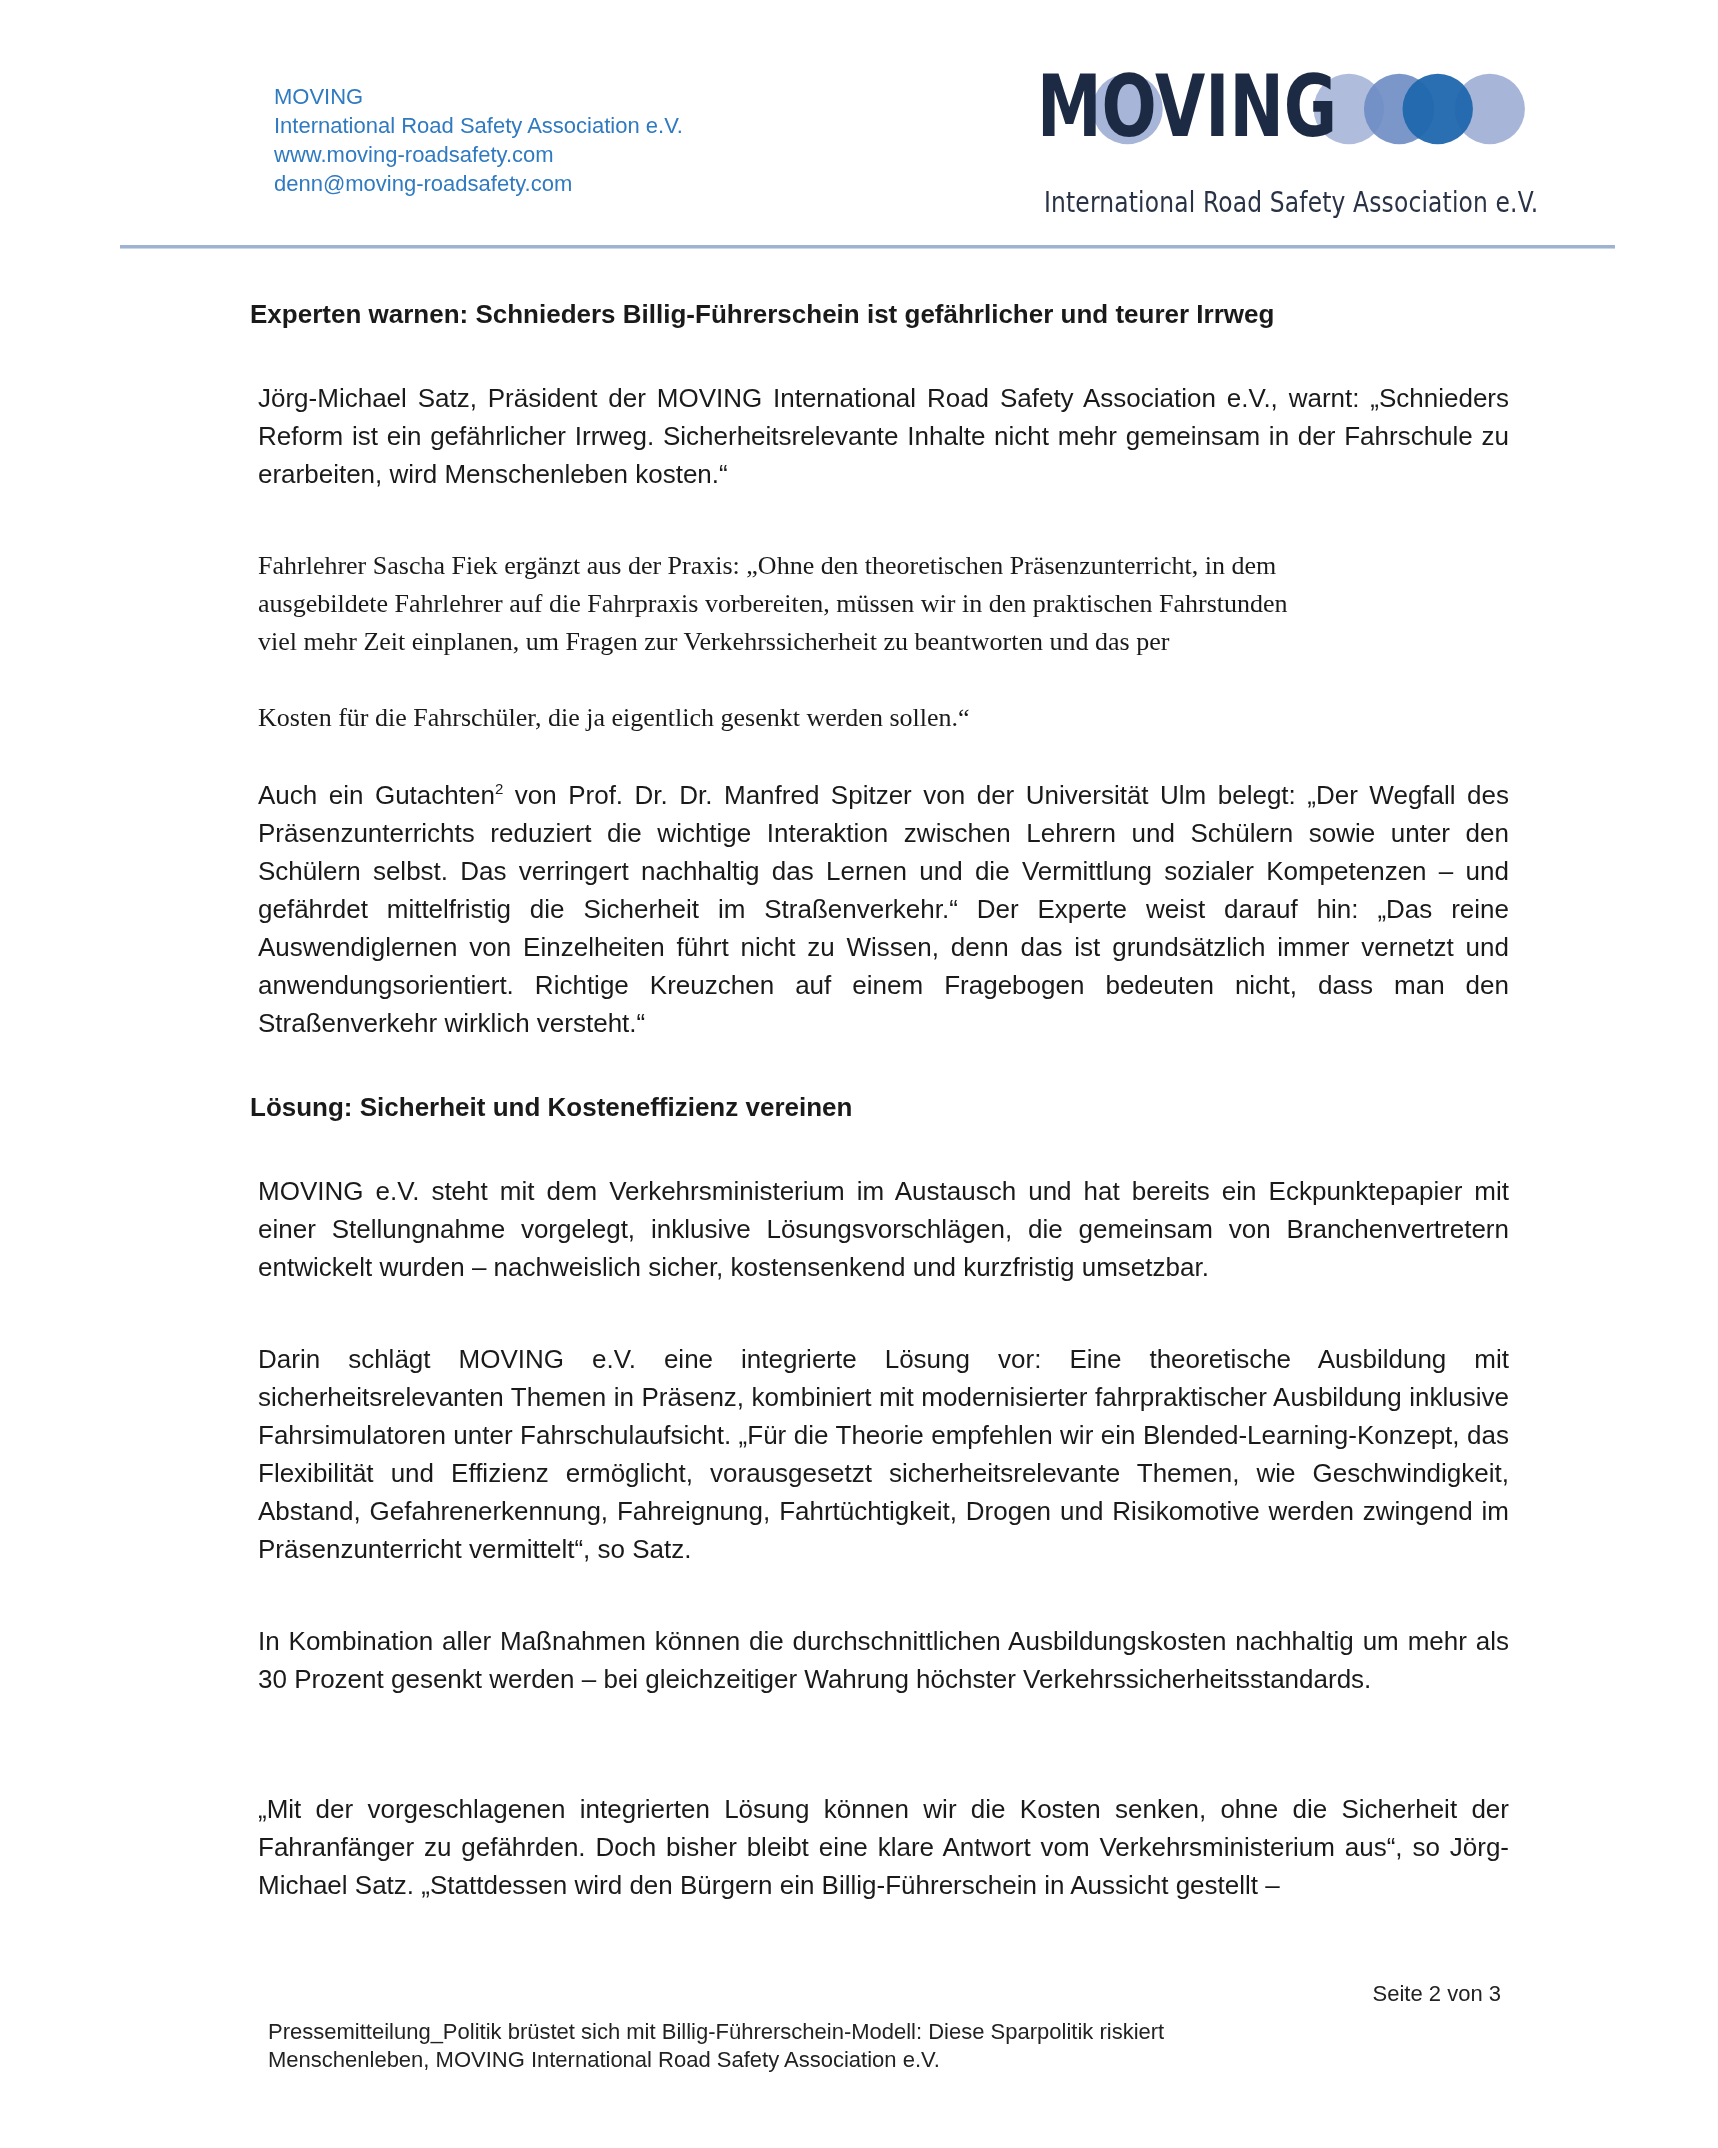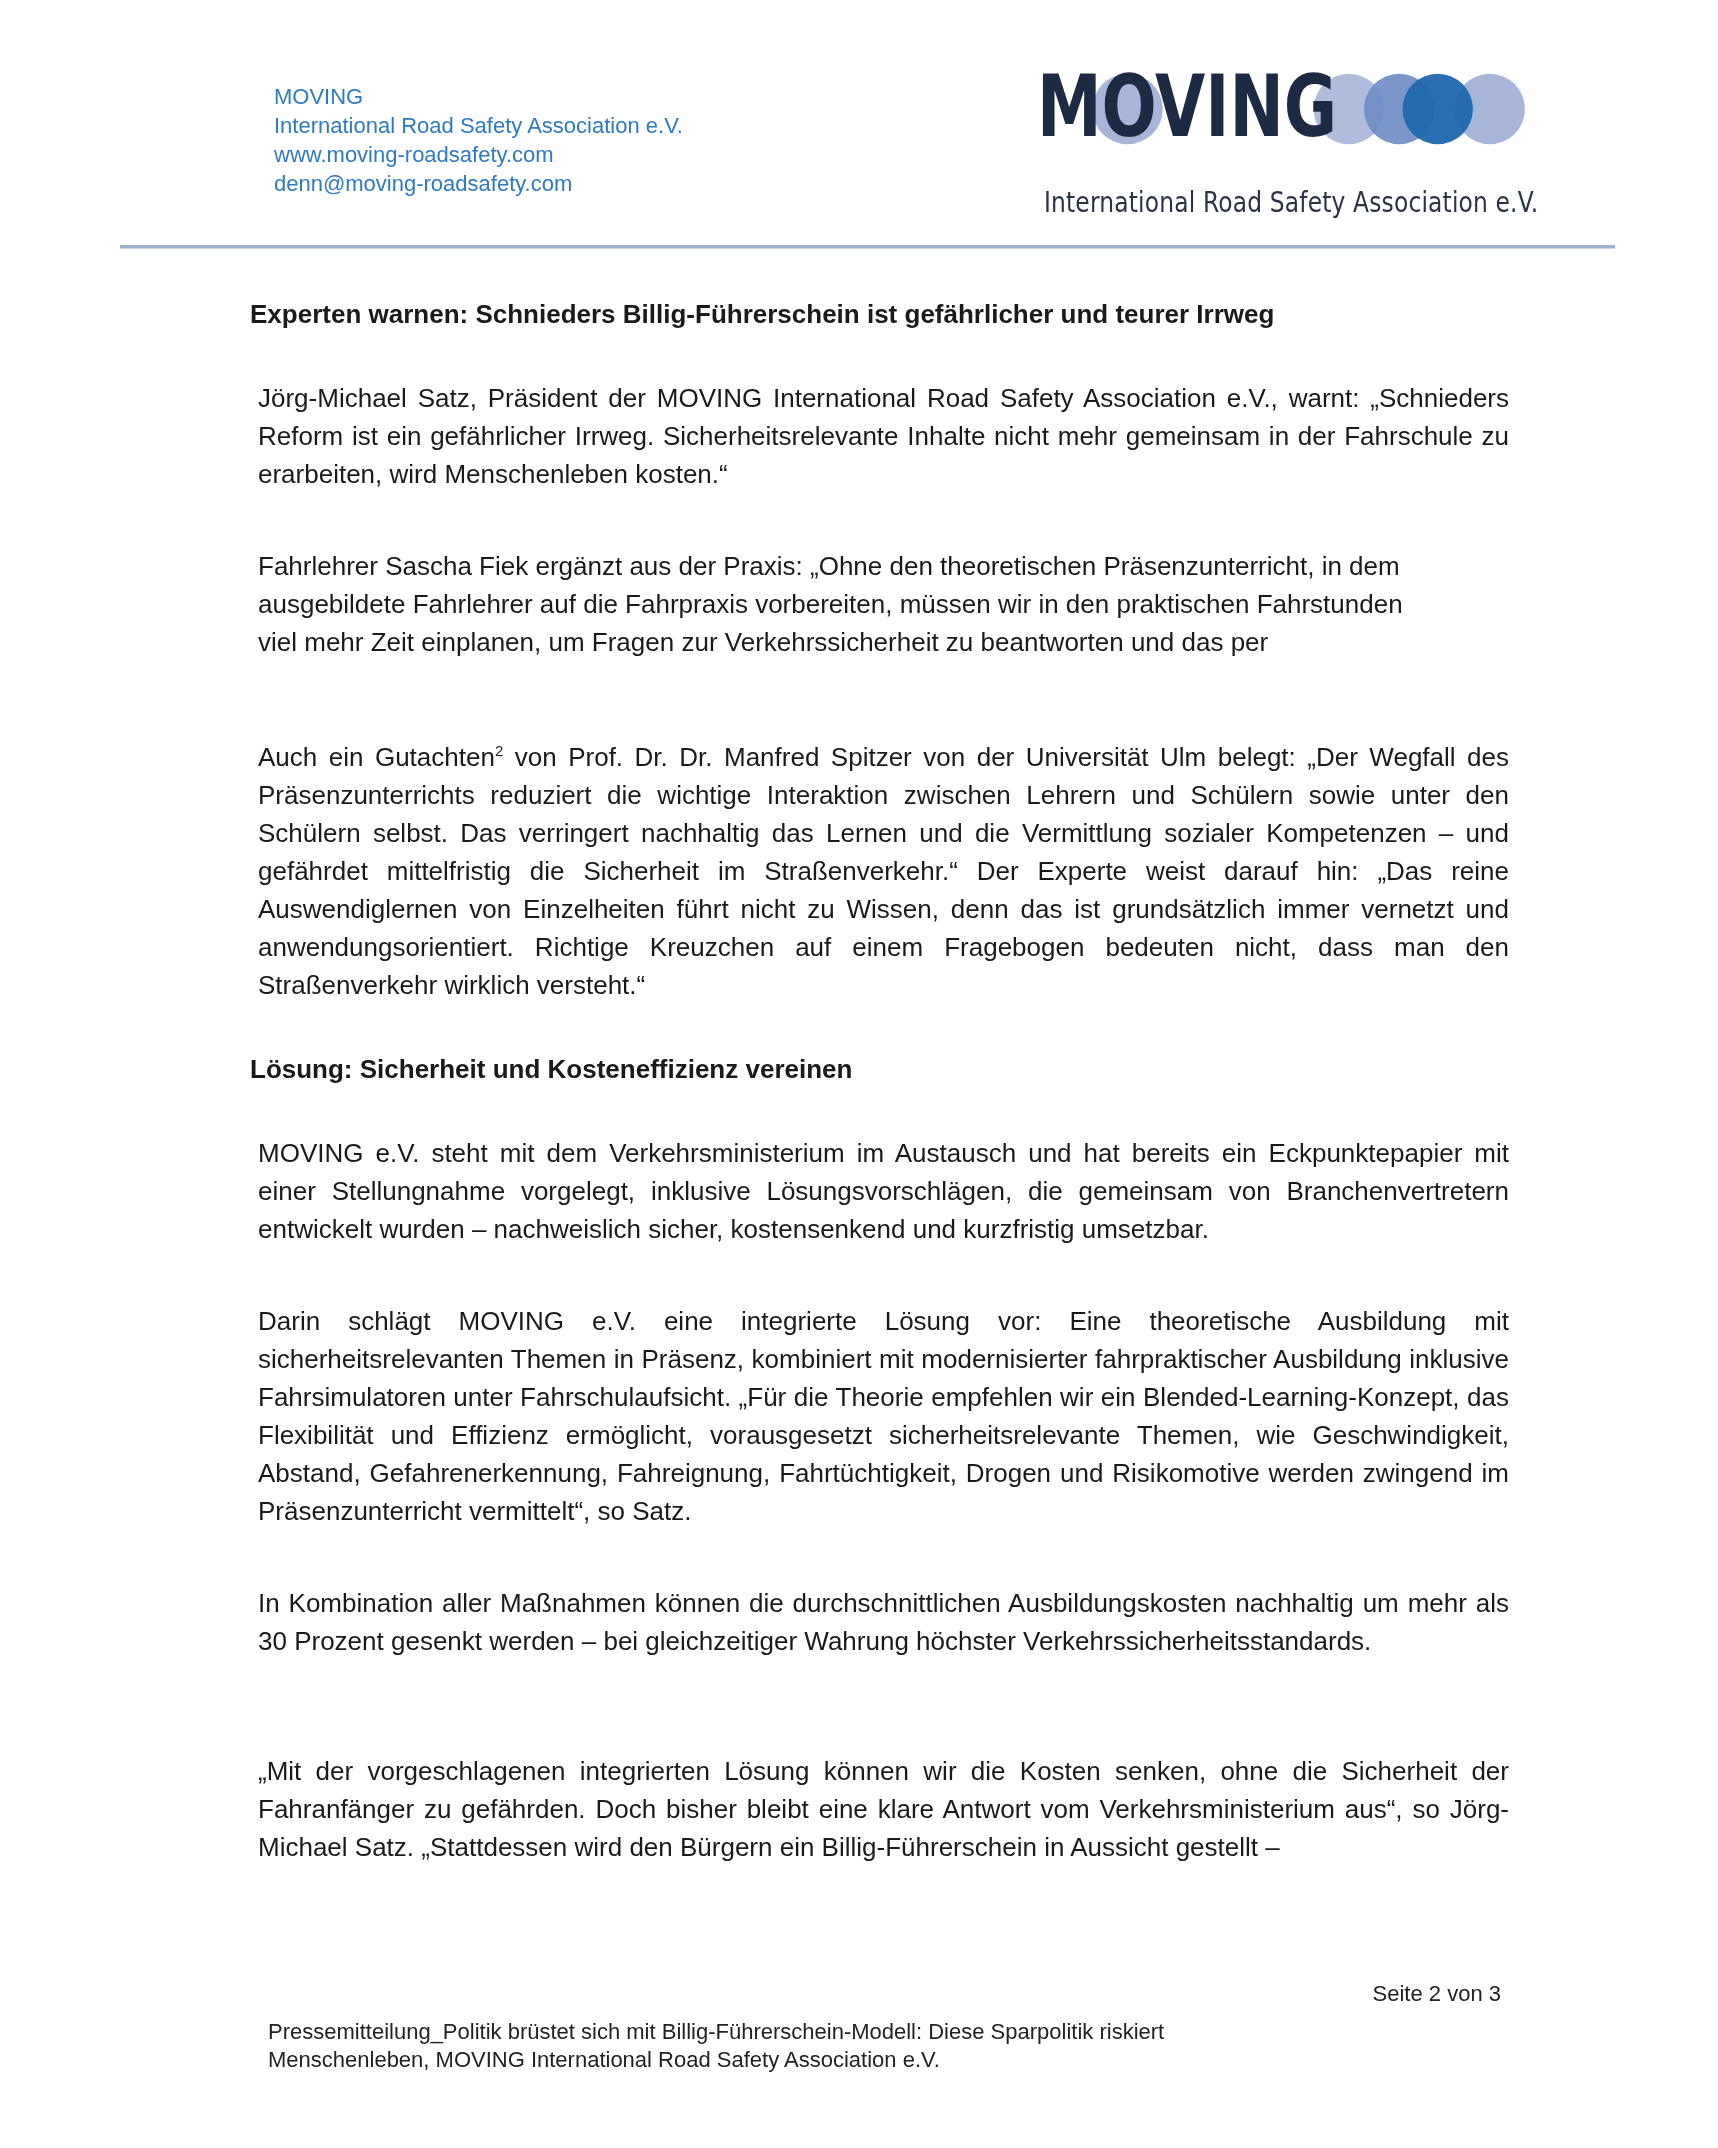--- a/index.html
+++ b/index.html
@@ -16,21 +16,21 @@
       color: #2a3346; letter-spacing: 0.2px; font-family: "DejaVu Sans", sans-serif;
       transform: scaleX(0.82); transform-origin: left top; white-space: nowrap; }
 
     .header-rule { position: absolute; left: 120px; top: 245px; width: 1495px; height: 2.5px;
       background: #9db3cf; border-bottom: 0.8px solid #c9d6e6; }
 
     .body { position: absolute; left: 250px; top: 295px; width: 1267px; font-size: 26px;
       line-height: 38px; }
     .body p { margin: 8px; text-align: justify; }
     .body h2 { margin: 0; font-size: 26px; font-weight: bold; line-height: 38px; }
-    .ragged { text-align: left; }
+    .ragged { text-align: left; font-family: Liberation Serif, serif; }
     sup { font-size: 15px; line-height: 0; vertical-align: 10px; }
 
     .gap-lg { height: 38px; }
     .gap-sm { height: 22.7px; }
 
     .footer { position: absolute; left: 268px; top: 1980px; width: 1233px; font-size: 22px;
       line-height: 28px; color: #222; }
     .footer-left { position: absolute; left: 0; top: 0; width: 1007px; margin-top: 38px; }
     .footer-right { position: absolute; right: 0; top: 0; white-space: nowrap; }
   </style>
@@ -64,20 +64,21 @@
   <div class="gap-lg"></div>
 
   <p>Jörg-Michael Satz, Präsident der MOVING International Road Safety Association e.V., warnt: „Schnieders Reform ist ein gefährlicher Irrweg. Sicherheitsrelevante Inhalte nicht mehr gemeinsam in der Fahrschule zu erarbeiten, wird Menschenleben kosten.“</p>
   <div class="gap-lg"></div>
 
   <p class="ragged">
     <span>Fahrlehrer Sascha Fiek ergänzt aus der Praxis: „Ohne den theoretischen Präsenzunterricht, in dem</span><br>
     <span>ausgebildete Fahrlehrer auf die Fahrpraxis vorbereiten, müssen wir in den praktischen Fahrstunden</span><br>
     <span>viel mehr Zeit einplanen, um Fragen zur Verkehrssicherheit zu beantworten und das per</span><br>
     <br>
+    <span>Kosten für die Fahrschüler, die ja eigentlich gesenkt werden sollen.“</span>
   </p>
   <div class="gap-sm"></div>
 
   <p><span>Auch ein Gutachten</span><sup>2</sup><span> von Prof. Dr. Dr. Manfred Spitzer von der Universität Ulm belegt: „Der Wegfall des Präsenzunterrichts reduziert die wichtige Interaktion zwischen Lehrern und Schülern sowie unter den Schülern selbst. Das verringert nachhaltig das Lernen und die Vermittlung sozialer Kompetenzen – und gefährdet mittelfristig die Sicherheit im Straßenverkehr.“ Der Experte weist darauf hin: „Das reine Auswendiglernen von Einzelheiten führt nicht zu Wissen, denn das ist grundsätzlich immer vernetzt und anwendungsorientiert. Richtige Kreuzchen auf einem Fragebogen bedeuten nicht, dass man den Straßenverkehr wirklich versteht.“</span></p>
   <div class="gap-lg"></div>
 
   <h2>Lösung: Sicherheit und Kosteneffizienz vereinen</h2>
   <div class="gap-lg"></div>
 
   <p>MOVING e.V. steht mit dem Verkehrsministerium im Austausch und hat bereits ein Eckpunktepapier mit einer Stellungnahme vorgelegt, inklusive Lösungsvorschlägen, die gemeinsam von Branchenvertretern entwickelt wurden – nachweislich sicher, kostensenkend und kurzfristig umsetzbar.</p>

